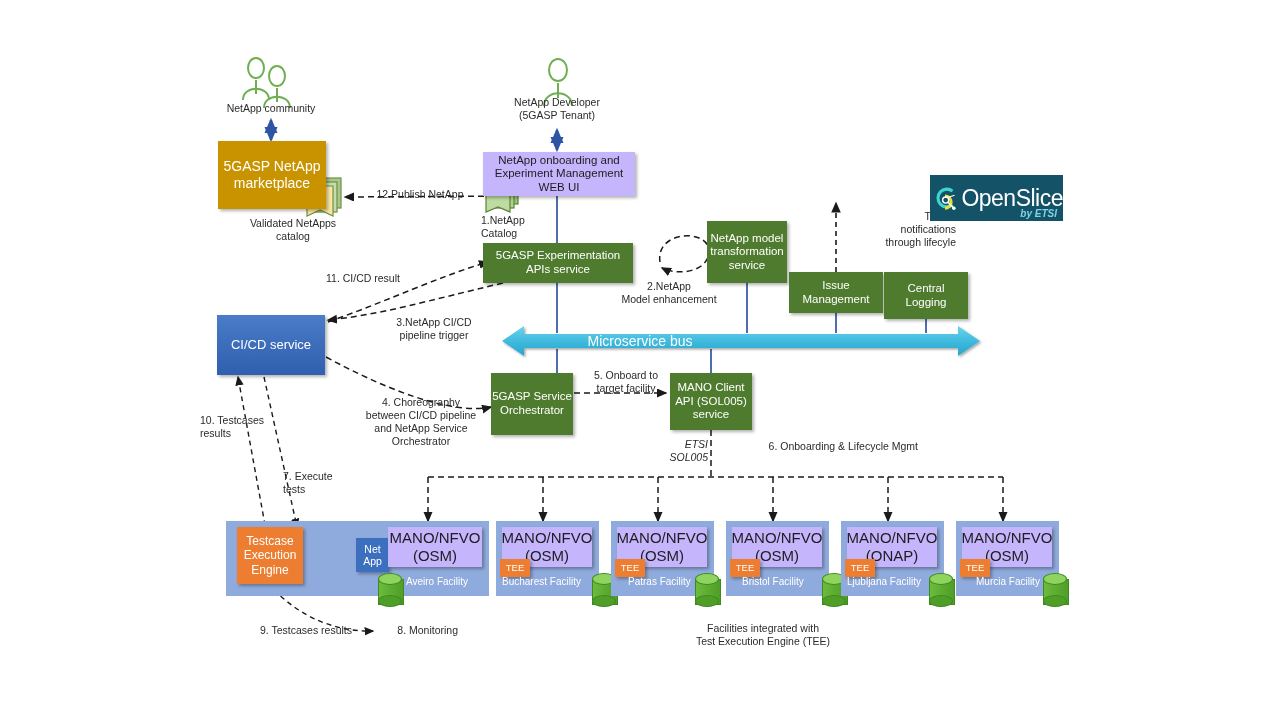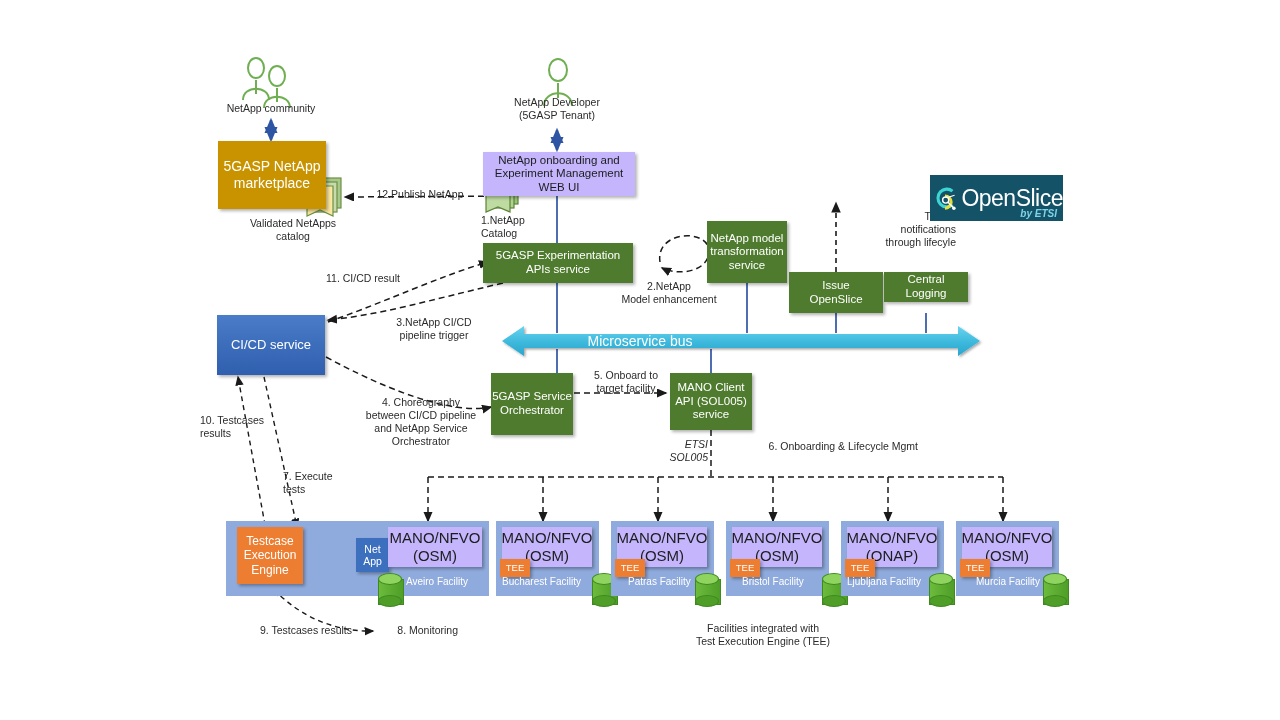--- a/index.html
+++ b/index.html
@@ -185,23 +185,23 @@
   <div class="box green-dark shadow" style="left:707px;top:221px;width:80px;height:62px;">
     <span style="white-space:pre-line">NetApp model
 transformation
 service</span>
   </div>
   <div class="lbl" style="left:604px;top:280px;width:130px;">2.NetApp
 Model enhancement</div>
 
   <div class="box green-dark shadow" style="left:789px;top:272px;width:94px;height:41px;">
     <span style="white-space:pre-line">Issue
-OpenSlice</span>
-  </div>
-  <div class="box green-dark shadow" style="left:884px;top:272px;width:84px;height:30px;">
+Management</span>
+  </div>
+  <div class="box green-dark shadow" style="left:884px;top:272px;width:84px;height:47px;">
     <span style="white-space:pre-line">Central
 Logging</span>
   </div>
   <div class="lbl left" style="left:846px;top:210px;width:110px;">Tenant
 notifications
 through lifecyle</div>
 
   <div class="os-logo" style="left:930px;top:175px;width:133px;height:46px;">
     <svg width="46" height="46" viewBox="0 0 46 46">
       <path d="M33,13 A13,13 0 1 0 33,33" fill="none" stroke="#3FD4D4" stroke-width="4.5"></path>

